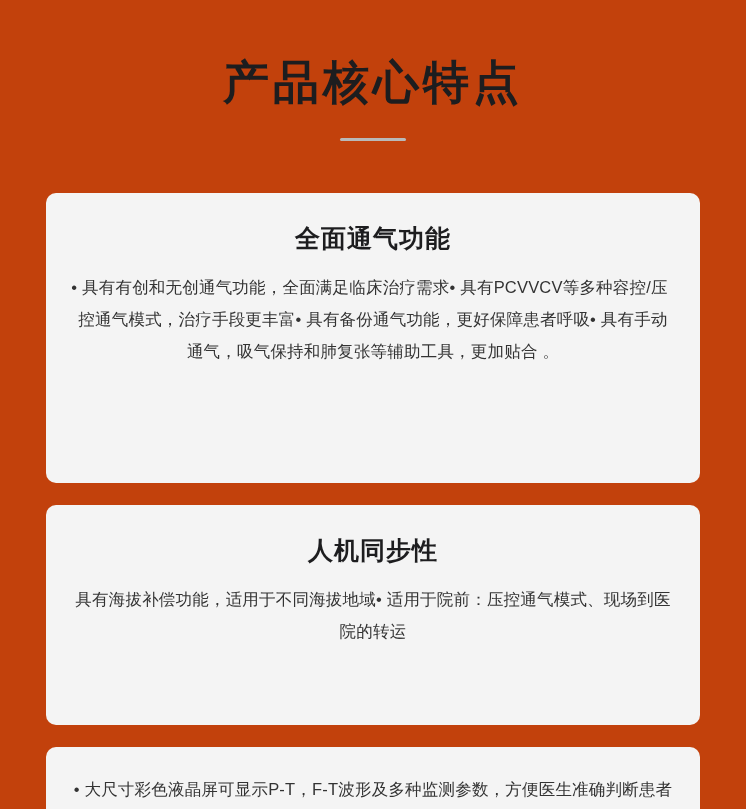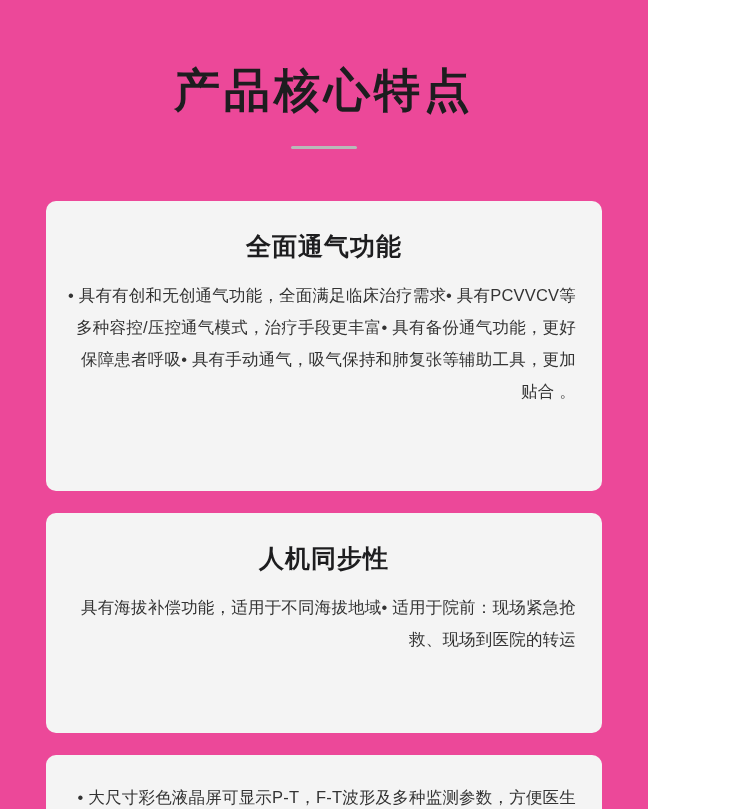--- a/index.html
+++ b/index.html
@@ -8,25 +8,25 @@
   }
   body {
     width: 746px;
     height: 809px;
     background: #ffffff;
     font-family: "Liberation Sans", sans-serif;
     color: #222222;
     overflow: hidden;
   }
   .page {
-    width: 648px;
+    width: 746px;
     height: 809px;
     box-sizing: border-box;
-    padding: 8px 46px;
-    background: #ec4899;
+    padding: 0 46px;
+    background: #c2410c;
     position: relative;
   }
   .title-block {
     padding-top: 54px;
     text-align: center;
   }
   .page-title {
     font-size: 46px;
     font-weight: bold;
     letter-spacing: 4px;
@@ -61,21 +61,21 @@
     font-weight: bold;
     color: #1d1d1f;
     letter-spacing: 1px;
     margin: 4px 0 18px 0;
     line-height: 1.2;
   }
   .card-body {
     font-size: 16.5px;
     line-height: 1.95;
     color: #333333;
-    text-align: right;
+    text-align: center;
     letter-spacing: 0.2px;
     word-break: break-word;
   }
   .card-1 .card-body { text-indent: -7px; }
 </style>
 </head>
 <body>
 
 <div class="page">
 
@@ -86,21 +86,21 @@
 
   <div class="cards">
 
     <div class="card card-1">
       <div class="card-title">全面通气功能</div>
       <div class="card-body">• 具有有创和无创通气功能，全面满足临床治疗需求• 具有PCVVCV等多种容控/压控通气模式，治疗手段更丰富• 具有备份通气功能，更好保障患者呼吸• 具有手动通气，吸气保持和肺复张等辅助工具，更加贴合 。</div>
     </div>
 
     <div class="card card-2">
       <div class="card-title">人机同步性</div>
-      <div class="card-body">具有海拔补偿功能，适用于不同海拔地域• 适用于院前：现场紧急抢救、现场到医院的转运</div>
+      <div class="card-body">具有海拔补偿功能，适用于不同海拔地域• 适用于院前：压控通气模式、现场到医院的转运</div>
     </div>
 
     <div class="card card-3">
       <div class="card-body">• 大尺寸彩色液晶屏可显示P-T，F-T波形及多种监测参数，方便医生准确判断患者病情• 具有压力和流速两种触发方式，人机同步性</div>
     </div>
 
     <div class="card card-4">
       <div class="card-title">适用于院前</div>
     </div>
 

